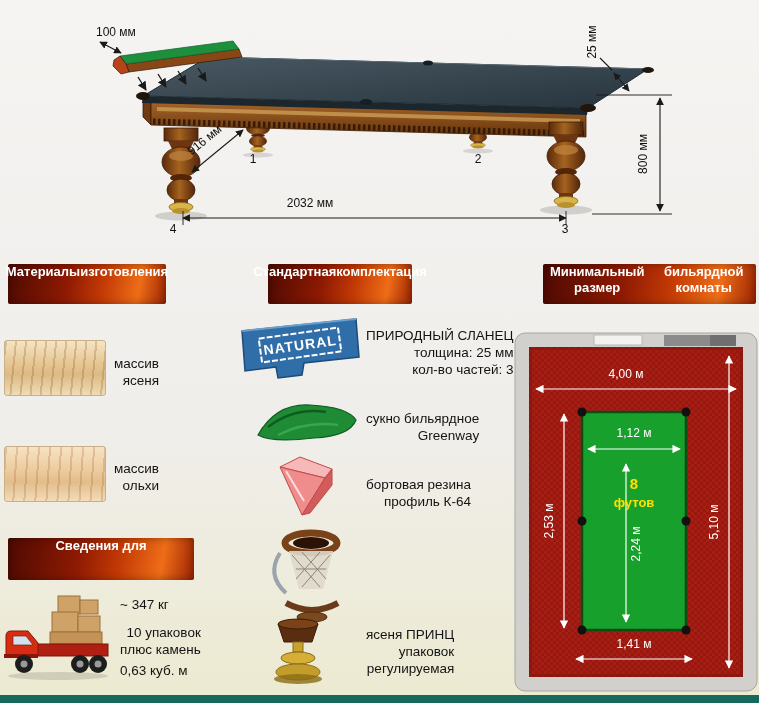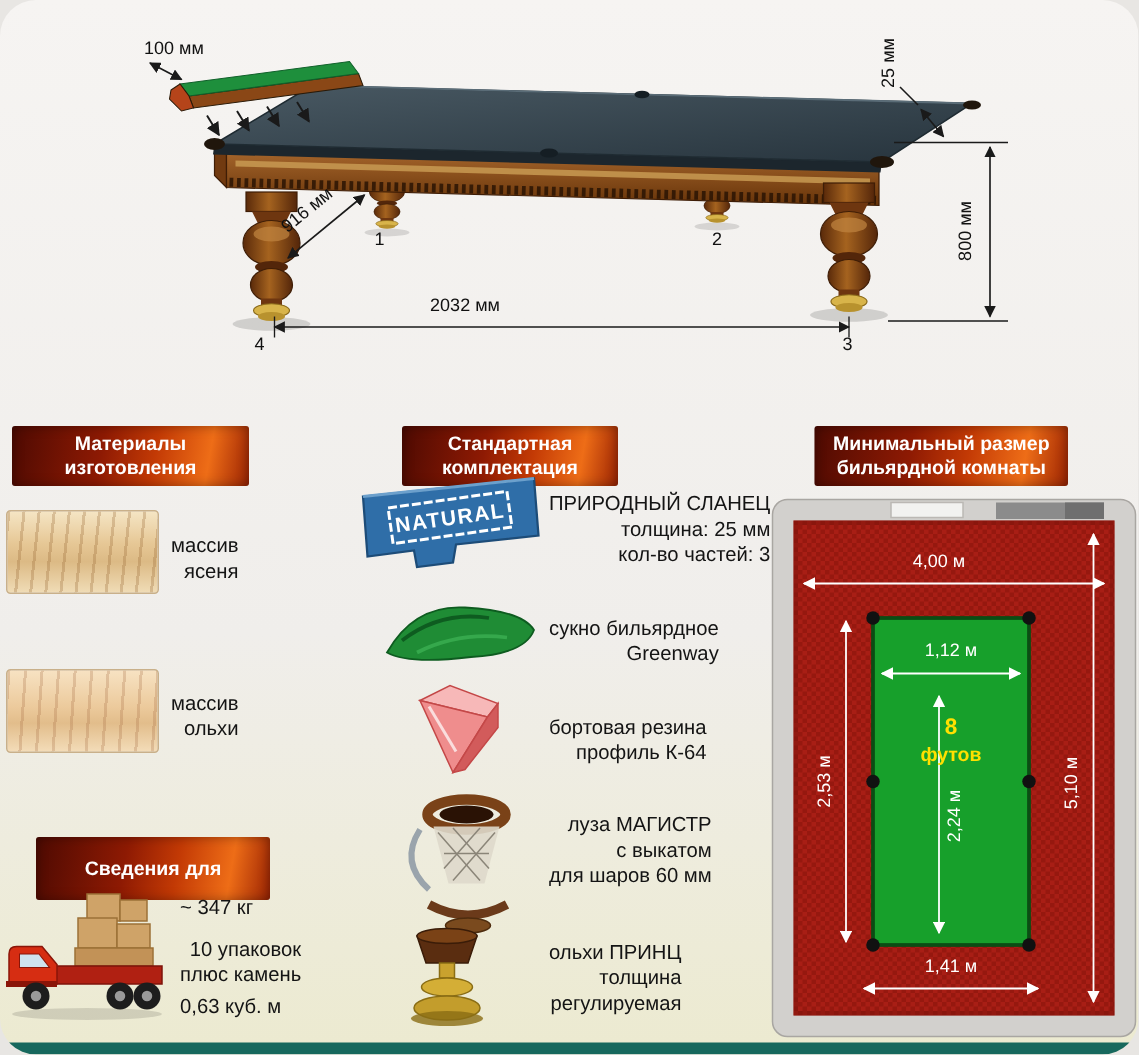--- a/index.html
+++ b/index.html
@@ -1,23 +1,23 @@
 <!DOCTYPE html>
 <html><head>
 <meta charset="utf-8">
 <style>
   html,body{margin:0;padding:0;background:#e8e6e3;}
   .page{position:relative;width:759px;height:703px;overflow:hidden;
         background:linear-gradient(180deg,#f6f4f2 0%,#f0eeeb 60%,#ecead0 100%);
-        font-family:"Liberation Sans",sans-serif;color:#151515;border-radius:24px;}
+        font-family:"Liberation Sans",sans-serif;color:#151515;}
   .abs{position:absolute;}
-  .badge{position:absolute;display:flex;flex-direction:column;justify-content:center;
+  .badge{position:absolute;display:flex;flex-direction:row;justify-content:center;
          text-align:center;color:#fff;font-weight:bold;font-size:13px;line-height:16px;
          background:linear-gradient(100deg,#4e0a02 0%,#8e1a03 38%,#c33a05 60%,#ee6d17 82%,#9c2403 100%);
-         border-radius:2px;box-shadow:inset 0 0 8px rgba(0,0,0,.35);margin-top:20px;}
+         border-radius:2px;box-shadow:inset 0 0 8px rgba(0,0,0,.35);}
   .txt{position:absolute;font-size:13.5px;line-height:17px;color:#141414;text-align:right;}
   .wood{position:absolute;width:100px;height:54px;border-radius:3px;border:1px solid #c9b08a;
         background:
           repeating-linear-gradient(96deg,rgba(146,96,44,.28) 0 2px,rgba(0,0,0,0) 2px 10px),
           linear-gradient(180deg,#f5e5c4 0%,#e6c795 40%,#dcba85 62%,#f0dcb6 100%);}
   .wood.alder{background:
           repeating-linear-gradient(94deg,rgba(160,100,60,.25) 0 2px,rgba(0,0,0,0) 2px 11px),
           linear-gradient(180deg,#f7e2c2 0%,#ecca9c 45%,#e2bd8b 65%,#f3dcb8 100%);}
   .bottom-bar{position:absolute;left:0;top:695px;width:759px;height:8px;background:#17685d;}
   svg text{font-family:"Liberation Sans",sans-serif;}
@@ -126,25 +126,25 @@
   </svg>
 
   <div class="badge" style="left:8px;top:264px;width:158px;height:40px">
     <div>Материалы</div>
     <div>изготовления</div>
   </div>
   <div class="badge" style="left:268px;top:264px;width:144px;height:40px">
     <div>Стандартная</div>
     <div>комплектация</div>
   </div>
-  <div class="badge" style="left:543px;top:264px;width:169px;height:40px">
+  <div class="badge" style="left:543px;top:264px;width:213px;height:40px">
     <div>Минимальный размер</div>
     <div>бильярдной комнаты</div>
   </div>
-  <div class="badge" style="left:24px;top:538px;width:156px;height:42px">
+  <div class="badge" style="left:8px;top:538px;width:186px;height:42px">
     <div>Сведения для</div>
   </div>
 
   <div class="wood" style="left:4px;top:340px"></div>
   <div class="txt" style="left:114px;top:355px">
     <div>массив</div>
     <div>ясеня</div>
   </div>
   <div class="wood alder" style="left:4px;top:446px"></div>
   <div class="txt" style="left:114px;top:460px">
@@ -222,37 +222,32 @@
       <line x1="36" y1="30" x2="64" y2="62"></line>
         <line x1="46" y1="27" x2="70" y2="54"></line>
       <line x1="74" y1="30" x2="46" y2="62"></line>
         <line x1="64" y1="27" x2="40" y2="54"></line>
       <line x1="40" y1="44" x2="70" y2="44"></line>
     </g>
     <path d="M24,28 q-14,22 6,40" fill="none" stroke="#9aa4ac" stroke-width="4"></path>
     <path d="M30,78 q26,14 52,0" fill="none" stroke="#6b3a1a" stroke-width="6"></path>
     <ellipse cx="56" cy="92" rx="15" ry="5" fill="#7a4a1e" stroke="#4e2c0e"></ellipse>
   </svg>
-  <div class="txt" style="left:366px;top:541px">
-    <div>луза МАГИСТР</div>
-    <div>с выкатом</div>
-    <div>для шаров 60 мм</div>
-  </div>
 
   <svg class="abs" style="left:260px;top:618px" width="80" height="72" viewBox="0 0 80 72">
     <polygon points="18,6 58,6 52,24 24,24" fill="#5a2d10" stroke="#3a1c08"></polygon>
     <ellipse cx="38" cy="6" rx="20" ry="5" fill="#7a4216" stroke="#3a1c08"></ellipse>
     <rect x="33" y="24" width="10" height="10" fill="#c9a22e" stroke="#8a6d14"></rect>
     <ellipse cx="38" cy="40" rx="17" ry="6" fill="#d4ae36" stroke="#8a6d14"></ellipse>
     <ellipse cx="38" cy="54" rx="22" ry="8" fill="#c39d2c" stroke="#8a6d14"></ellipse>
     <ellipse cx="38" cy="61" rx="24" ry="5" fill="#8a6d14" opacity="0.8"></ellipse>
   </svg>
   <div class="txt" style="left:366px;top:626px">
-    <div>ольхи ПРИНЦ</div>
-    <div>толщина</div>
+    <div>ясеня ПРИНЦ</div>
+    <div>упаковок</div>
     <div>регулируемая</div>
   </div>
 
   <svg class="abs" style="left:514px;top:332px" width="244" height="360" viewBox="0 0 244 360">
     <defs>
       <pattern id="carpet" width="6" height="6" patternUnits="userSpaceOnUse">
         <rect width="6" height="6" fill="#a81e15"></rect>
         <rect width="3" height="3" fill="#96180f"></rect>
         <rect x="3" y="3" width="3" height="3" fill="#96180f"></rect>
       </pattern>

